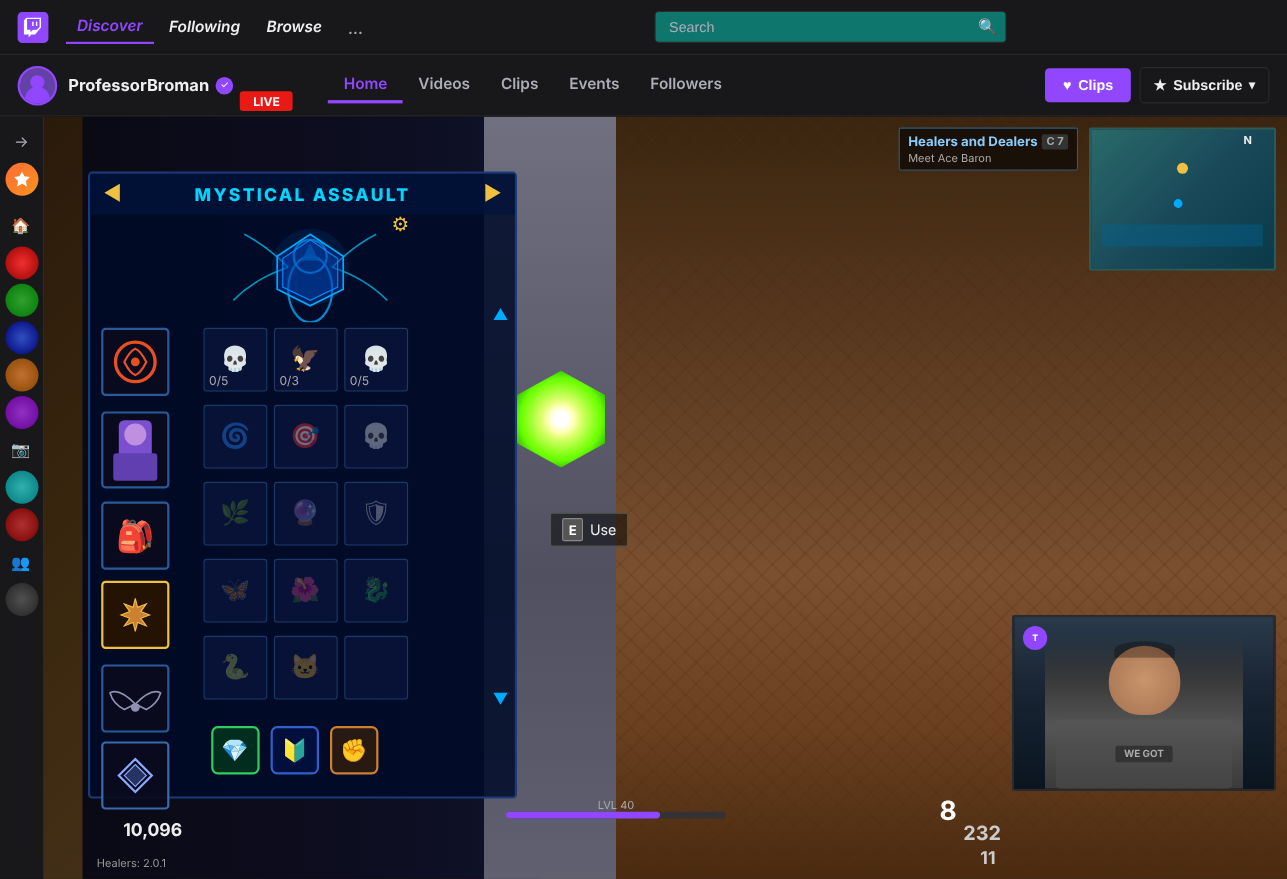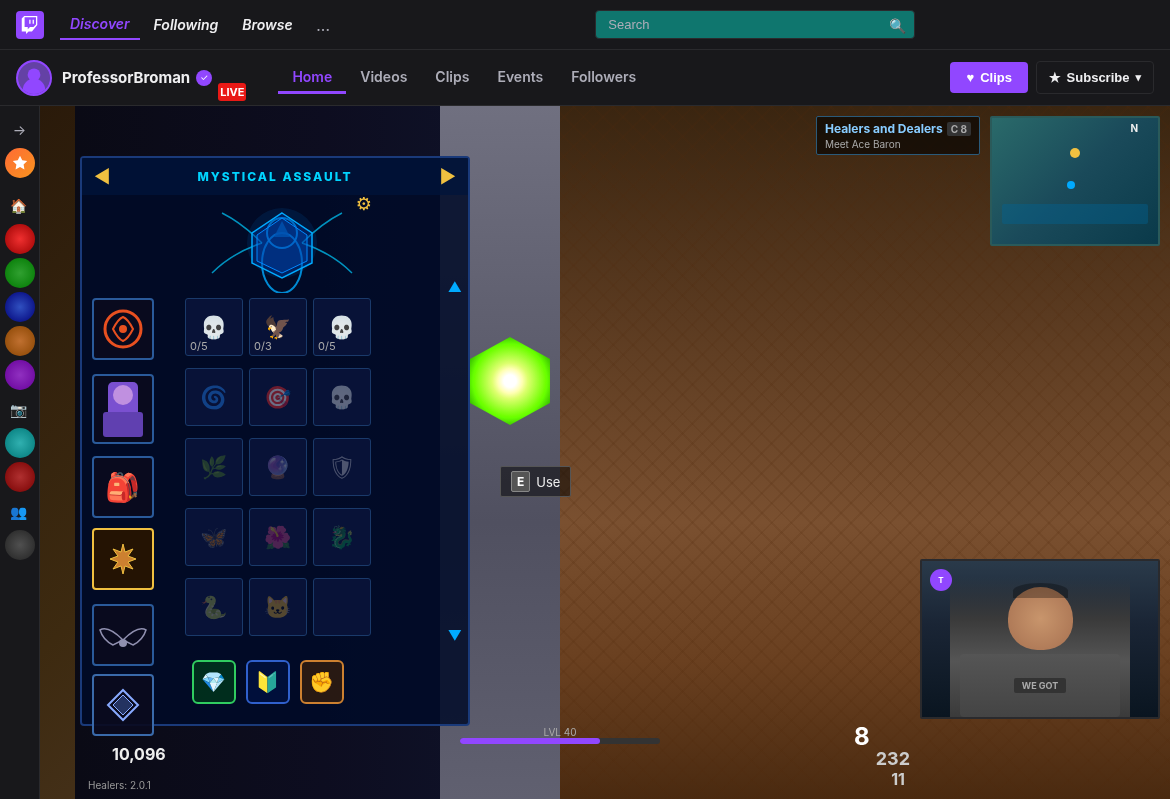--- a/index.html
+++ b/index.html
@@ -88,21 +88,21 @@
     .verified-badge {
       background: #9147ff; border-radius: 50%;
       width: 16px; height: 16px;
       display: flex; align-items: center; justify-content: center;
       font-size: 9px; color: white; flex-shrink: 0;
     }
     .live-badge {
       background: #e91916;
       color: white;
       font-size: 11px; font-weight: 700;
-      padding: 2px 2px;
+      padding: 2px 12px;
       border-radius: 3px;
       margin-top: 28px;
     }
     .channel-nav-tabs {
       display: flex; gap: 0; align-items: center;
       flex: 1;
       margin-left: 16px;
     }
     .channel-tab {
       font-size: 14px; font-weight: 600;
@@ -196,21 +196,21 @@
       width: 390px; height: 570px;
       background: rgba(0,10,40,0.85);
       border: 2px solid #1a3a7a;
       border-radius: 4px;
     }
     .skills-title-bar {
       display: flex; align-items: center; justify-content: space-between;
       padding: 8px 12px;
       background: rgba(0,20,60,0.7);
     }
-    .skills-title { color: #00d4ff; font-size: 12px; font-weight: 800; letter-spacing: 2px; text-transform: uppercase; }
+    .skills-title { color: #00d4ff; font-size: 16px; font-weight: 800; letter-spacing: 2px; text-transform: uppercase; }
     .skills-arrows { color: #f0c040; font-size: 18px; cursor: pointer; }
     .skill-cell {
       width: 58px; height: 58px;
       background: rgba(10,20,60,0.8);
       border: 1px solid #1a3a6a;
       border-radius: 3px;
       display: flex; flex-direction: column; align-items: center; justify-content: center;
       position: relative;
     }
     .skill-icon { font-size: 22px; }
@@ -605,21 +605,21 @@
             <div style="position:absolute;top:30px;left:50%;transform:translateX(-50%);width:10px;height:10px;background:#f0c040;border-radius:50%;"></div>
             <div style="position:absolute;top:50%;left:45%;width:8px;height:8px;background:#00aaff;border-radius:50%;"></div>
 
             <div style="position:absolute;bottom:20px;left:10px;right:10px;height:20px;background:rgba(0,100,150,0.4);border-radius:2px;"></div>
           </div>
         </div>
 
         <div class="quest-box">
           <div style="color:#88ccff;font-size:12px;font-weight:bold;display:flex;align-items:center;gap:4px;">
             <span>Healers and Dealers</span>
-            <span style="background:#333;padding:1px 4px;font-size:10px;border-radius:2px;color:#aaa;">C 8</span>
+            <span style="background:#333;padding:1px 4px;font-size:10px;border-radius:2px;color:#aaa;">C 7</span>
           </div>
           <div style="color:#aaa;font-size:10px;margin-top:2px;">Meet Ace Baron</div>
         </div>
 
         <div class="lvl-bar">
           <div class="lvl-label">LVL 40</div>
           <div class="lvl-progress">
             <div class="lvl-fill"></div>
           </div>
         </div>

